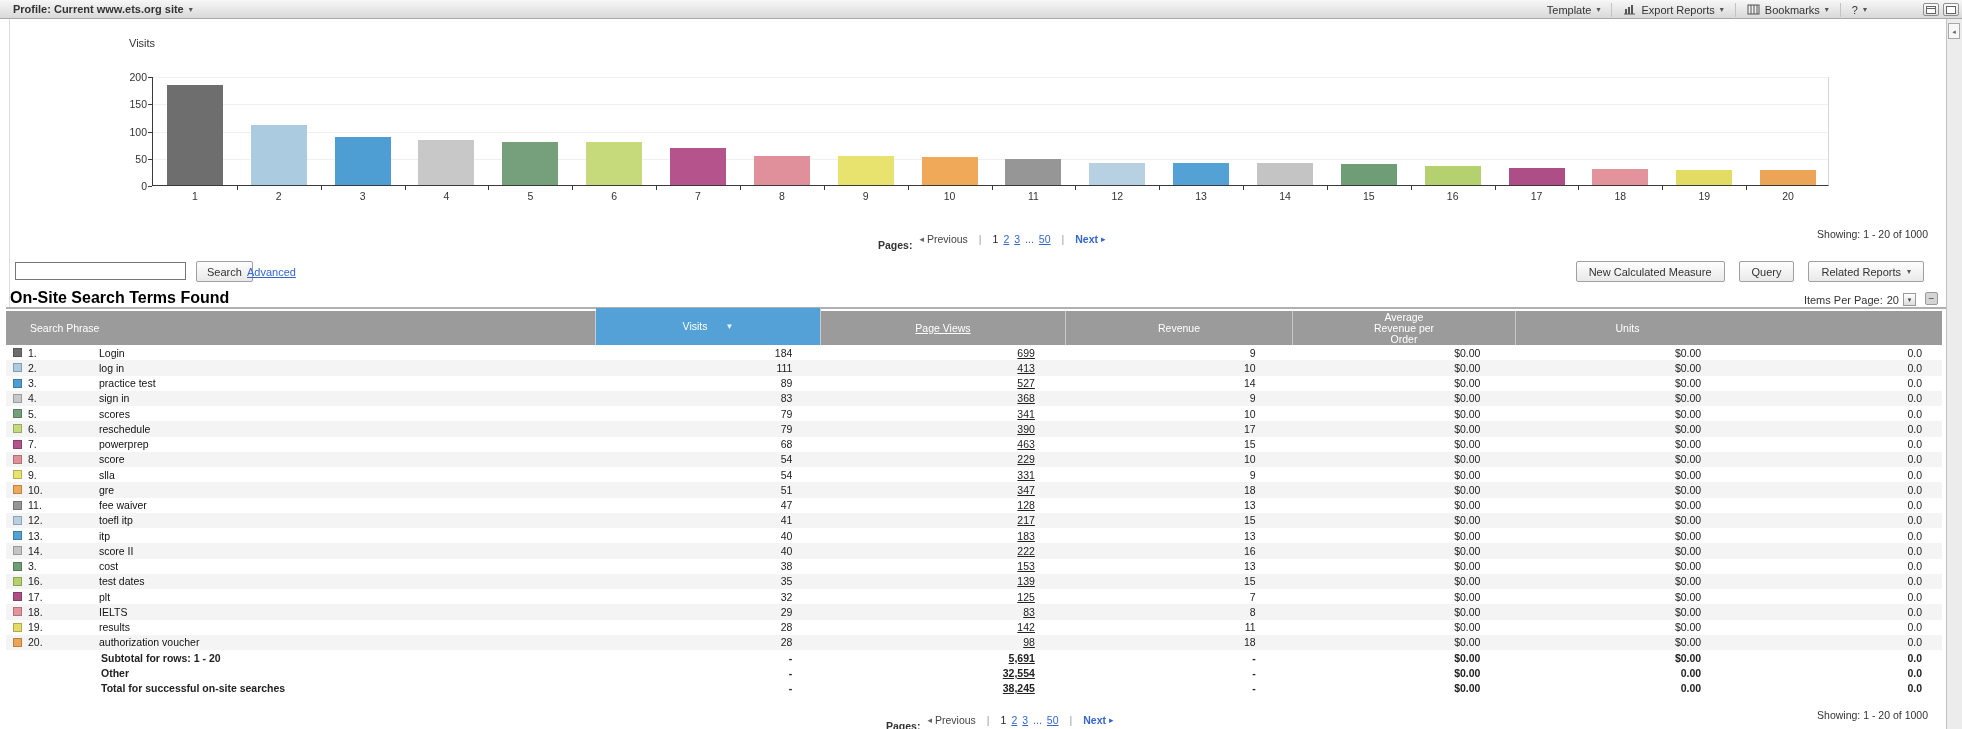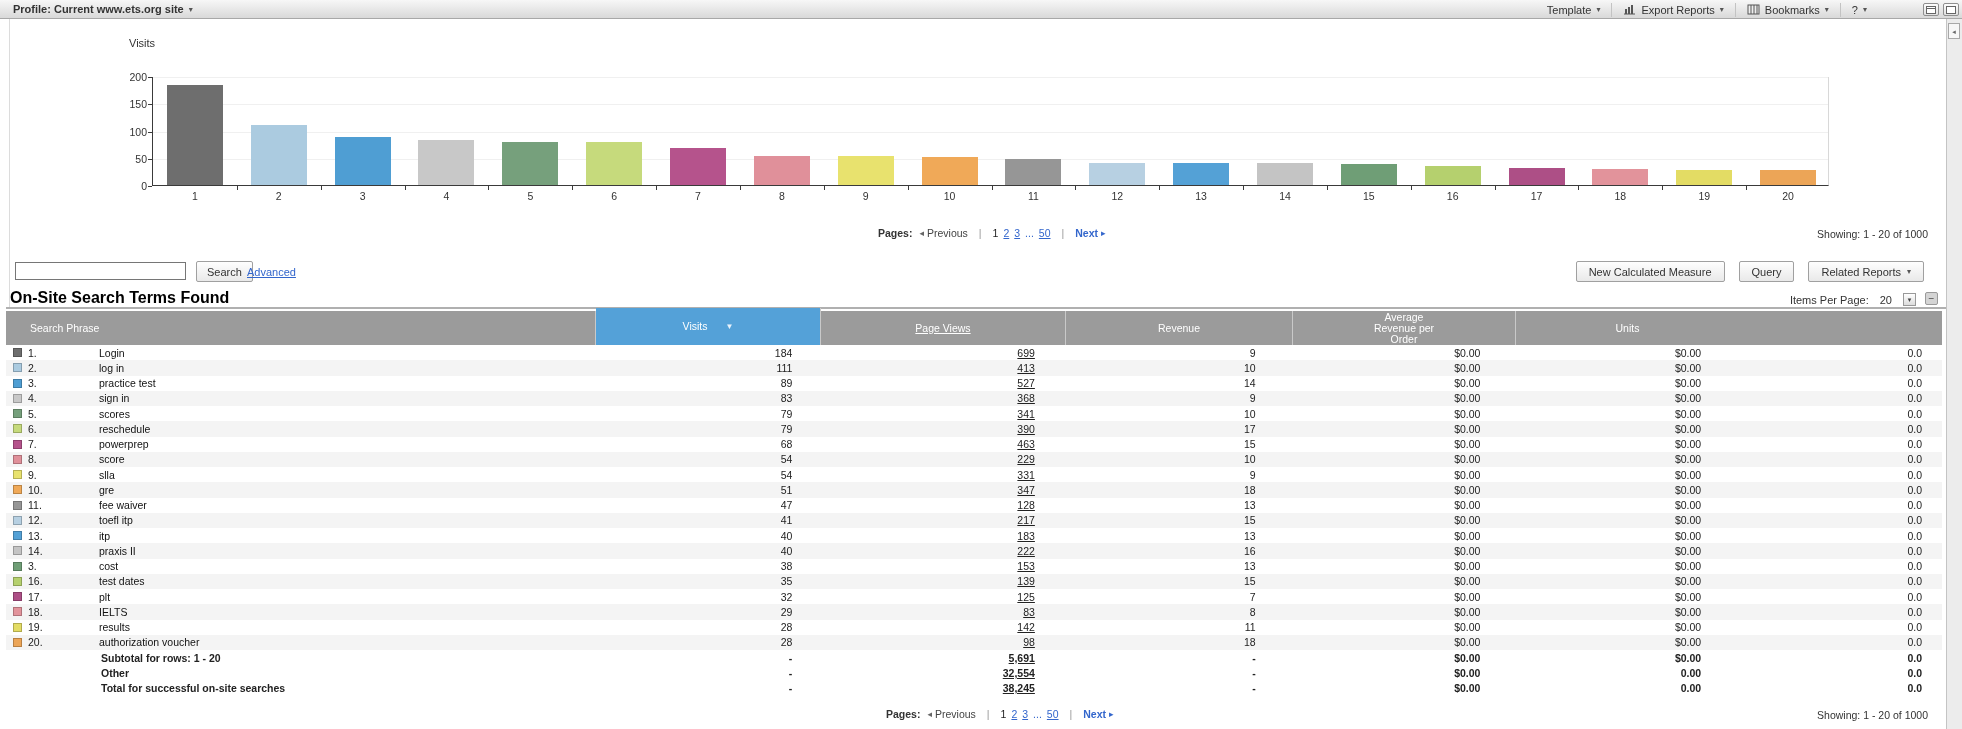--- a/index.html
+++ b/index.html
@@ -35,21 +35,21 @@
     border-left:1px solid #3a3a3a; border-bottom:1px solid #3a3a3a; border-right:1px solid #d8d8d8; }
   .grid  { position:absolute; left:0; right:0; height:1px; background:#f0f0f0; }
   .ylab  { position:absolute; left:-44px; width:38px; text-align:right; font-size:10.5px; color:#333; }
   .ytick { position:absolute; left:-5px; width:4px; height:1px; background:#3a3a3a; }
   .bar   { position:absolute; bottom:0; width:56px; }
   .xlab  { position:absolute; top:113px; text-align:center; font-size:10.5px; color:#333; }
   .xtick { position:absolute; top:109px; width:1px; height:4px; background:#3a3a3a; }
   
   .pagination { position:absolute; font-size:10.5px; color:#333; display:flex; gap:7px; align-items:center; white-space:nowrap; }
   #pg-top { left:878px; top:227px; }  #pg-bottom { left:886px; top:708px; }
-  .pg-label { font-weight:bold; }
+  .pg-label { font-weight:bold;margin-top:12px; }
   .pg-prev { color:#444; cursor:pointer; display:flex; gap:3px; align-items:center; }
   .pg-prev .arrow { color:#666; font-size:9px; }
   .pg-sep { color:#999; padding:0 4px; }
   .pg-pages { display:flex; gap:5px; }
   .pg-link { color:#3366cc; text-decoration:underline; cursor:pointer; }
   .pg-current { color:#222; }
   .pg-ellipsis { color:#3366cc; }
   .pg-next { color:#3366cc; font-weight:bold; cursor:pointer; display:flex; gap:3px; align-items:center; }
   .pg-next .arrow { font-size:9px; }
   .showing { position:absolute; font-size:10.5px; color:#333; }
@@ -59,21 +59,21 @@
     border:1px solid #767676; font-size:11px; padding:0 3px; font-family:inherit; }
   .btn { border:1px solid #a0a0a0; background:linear-gradient(#fefefe,#e9e9e9);
     border-radius:2px; color:#333; font-size:11px; font-family:inherit; cursor:pointer; }
   #search-btn { position:absolute; left:196px; top:261px; height:21px; padding:0 10px; }
   #advanced { position:absolute; left:247px; top:266px; color:#3366cc; text-decoration:underline; cursor:pointer; }
   .actions { position:absolute; right:38px; top:261px; display:flex; gap:14px; }
   .act-btn { height:21px; padding:0 12px; display:flex; align-items:center; gap:6px; }
   
   #report-title { position:absolute; left:10px; top:289px; font-size:16px; font-weight:bold; color:#000; }
   .title-rule { position:absolute; left:6px; top:307px; width:1940px; height:2px; background:#b0b0b0; }
-  #ipp { position:absolute; right:46px; top:293px; color:#333; display:flex; align-items:center; gap:11px; }
+  #ipp { position:absolute; right:46px; top:293px; color:#333; display:flex; align-items:center; gap:4px; }
   #ipp-box { width:13px; height:13px; border:1px solid #999; background:linear-gradient(#fff,#dcdcdc);
     font-size:7px; text-align:center; line-height:12px; color:#444; cursor:pointer; }
   #collapse-btn { position:absolute; right:24px; top:292px; width:13px; height:13px; border:1px solid #9a9a9a;
     border-radius:2px; background:#d4d4d4; font-size:10px; line-height:11px; text-align:center; color:#444; cursor:pointer; }
   
   #table { position:absolute; left:6px; top:311px; width:1936px; font-size:10.5px; }
   .thead { display:flex; height:34px; background:#9b9b9b; color:#fff; }
   .th { display:flex; align-items:center; justify-content:center; text-align:center;
     white-space:pre-line; line-height:11px; border-right:1px solid #c9c9c9; cursor:pointer; }
   .th:last-child { border-right:none; }
@@ -450,21 +450,21 @@
         <div class="td num c2">183</div>
         <div class="td num c3">13</div>
         <div class="td num c4">$0.00</div>
         <div class="td num c5">$0.00</div>
         <div class="td num c6">0.0</div>
       </div>
       <div class="tr alt">
         <div class="td c0 cell-phrase">
           <span class="swatch" style="background: rgb(196, 196, 196);"></span>
           <span class="rank">14.</span>
-          <span class="phrase">praxis II</span>
+          <span class="phrase">score II</span>
         </div>
         <div class="td num c1">40</div>
         <div class="td num c2">222</div>
         <div class="td num c3">16</div>
         <div class="td num c4">$0.00</div>
         <div class="td num c5">$0.00</div>
         <div class="td num c6">0.0</div>
       </div>
       <div class="tr">
         <div class="td c0 cell-phrase">

